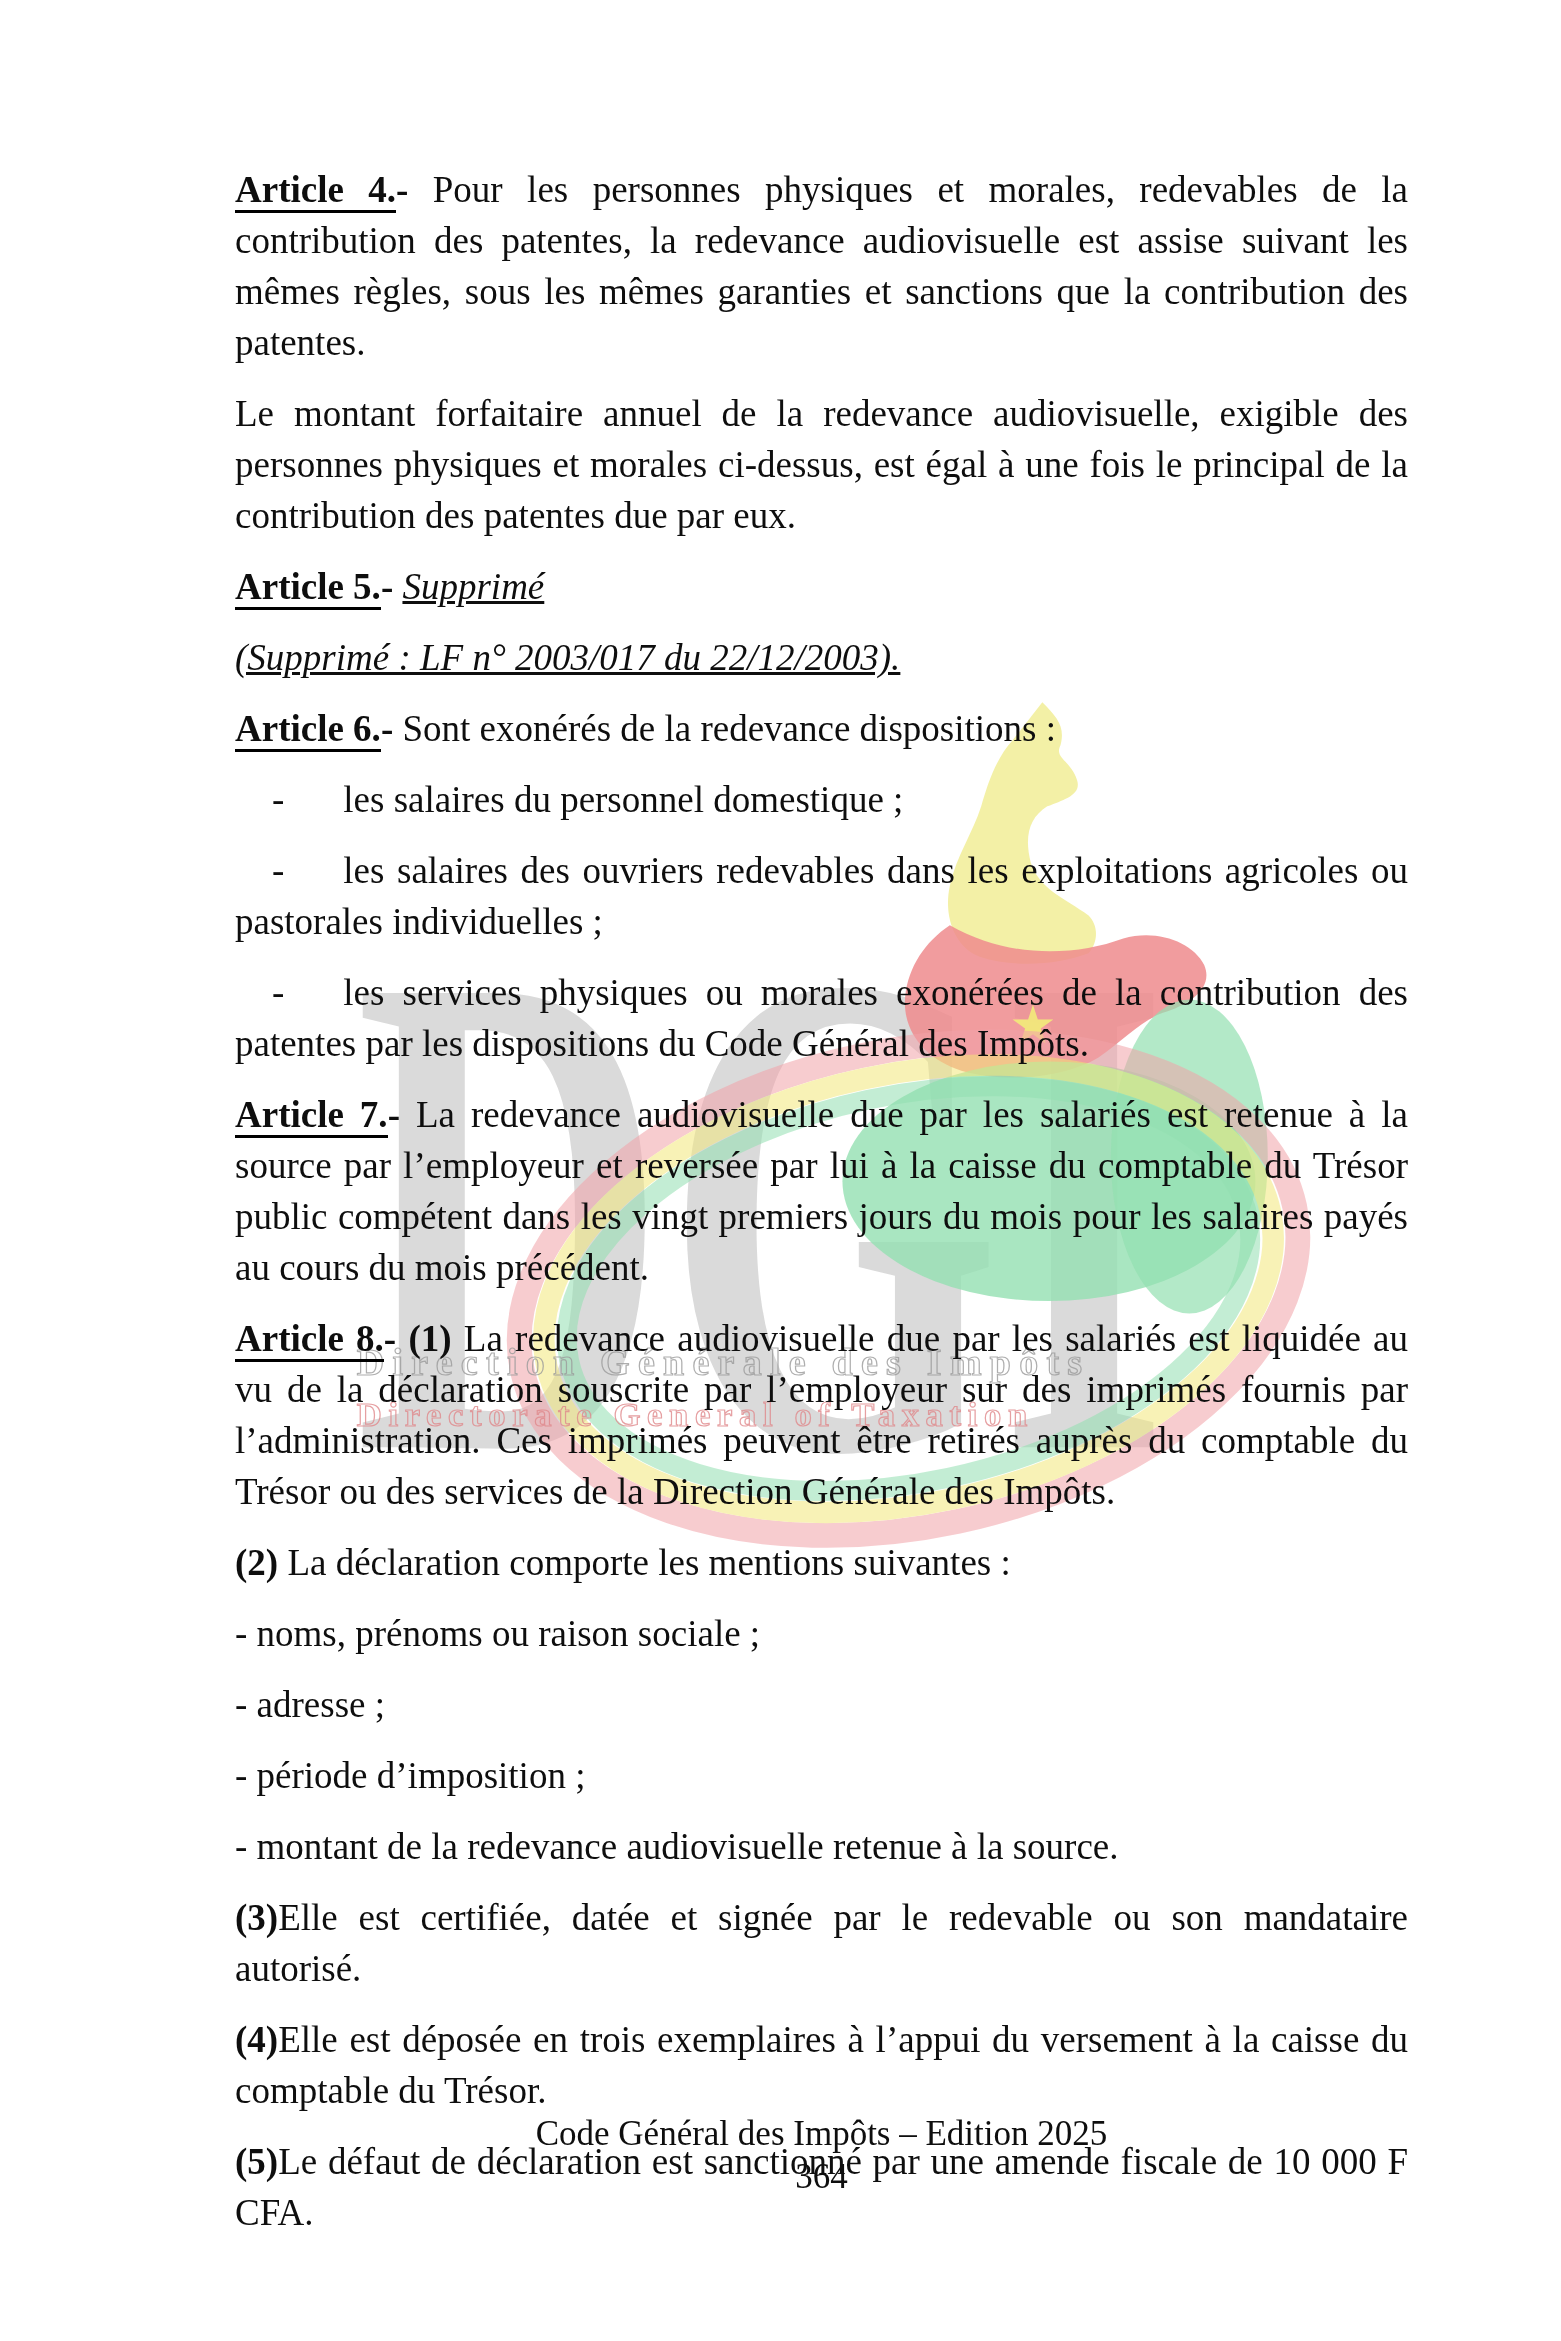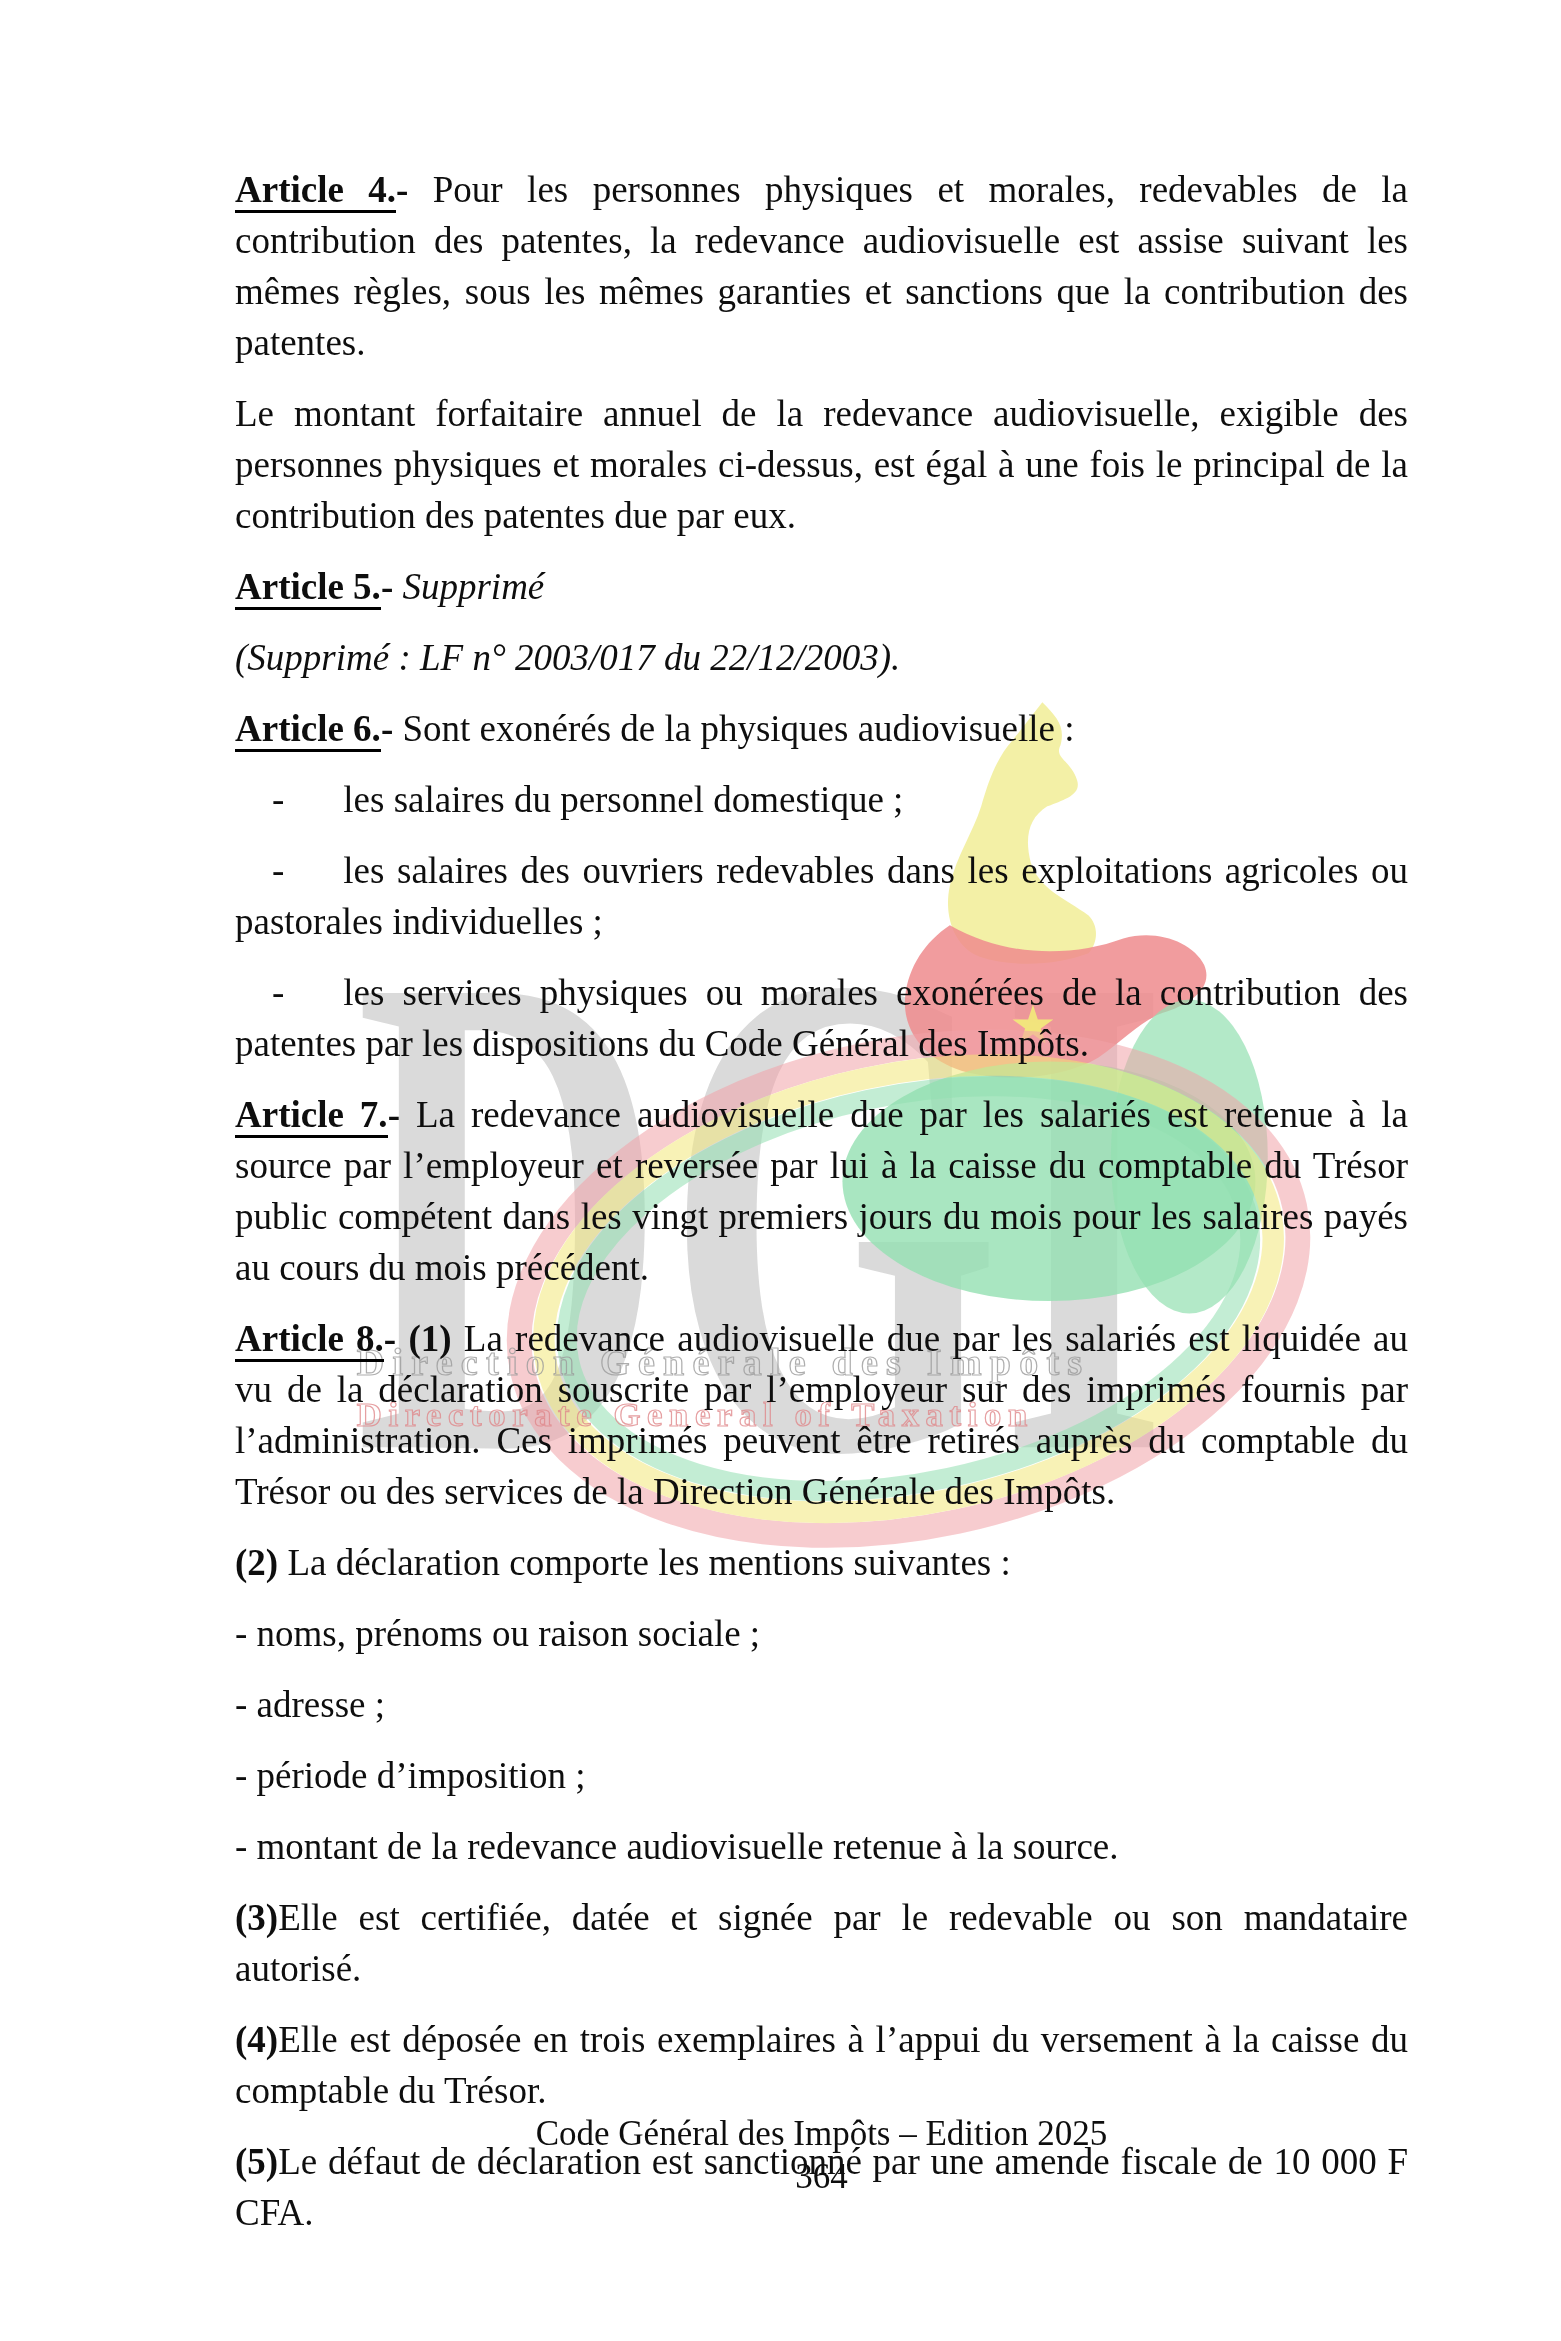--- a/index.html
+++ b/index.html
@@ -4,21 +4,21 @@
 <style>
   html,body{margin:0;padding:0;background:#ffffff;}
   .page{position:relative;width:1561px;height:2342px;background:#ffffff;overflow:hidden;
         font-family:"Liberation Serif",serif;color:#0e0e0e;}
   .wm{position:absolute;left:0;top:0;z-index:0;}
   .content{position:absolute;left:235px;top:164px;width:1173px;z-index:1;}
   .content p{margin:0 0 20px 0;font-size:37px;line-height:51px;}
   .justify{text-align:justify;text-justify:inter-word;}
   .art{font-weight:bold;}
   .u{border-bottom:3.3px solid #000;}
-  .it{font-style:italic;}
+  .it{font-style:italic;text-decoration:underline;}
   b.num{font-weight:bold;}
   .b6{text-indent:37px;}
   .bgap{display:inline-block;width:59px;}
   .ml{padding-left:30px;text-indent:-30px;}
   .footer{position:absolute;left:235px;top:2112px;width:1173px;z-index:1;
           text-align:center;font-size:35px;line-height:43px;}
   .footer div{margin:0;}
 </style>
 </head>
 <body>
@@ -60,21 +60,21 @@
       <span>Pour les personnes physiques et morales, redevables de la contribution des patentes, la redevance audiovisuelle est assise suivant les mêmes règles, sous les mêmes garanties et sanctions que la contribution des patentes.</span></p>
 
     <p class="justify"><span>Le montant forfaitaire annuel de la redevance audiovisuelle, exigible des personnes physiques et morales ci-dessus, est égal à une fois le principal de la contribution des patentes due par eux.</span></p>
 
     <p><span class="art"><span class="u">Article 5.</span><span>-</span></span>
       <span class="it">Supprimé</span></p>
 
     <p class="it"><span>(Supprimé : LF n° 2003/017 du 22/12/2003).</span></p>
 
     <p><span class="art"><span class="u">Article 6.</span><span>-</span></span>
-      <span>Sont exonérés de la physiques audiovisuelle :</span></p>
+      <span>Sont exonérés de la redevance dispositions :</span></p>
 
 
     <p class="b6 justify"><span>-</span><span class="bgap"></span><span>les salaires du personnel domestique ;</span></p>
 
     <p class="b6 justify"><span>-</span><span class="bgap"></span><span>les salaires des ouvriers redevables dans les exploitations agricoles ou pastorales individuelles ;</span></p>
 
     <p class="b6 justify"><span>-</span><span class="bgap"></span><span>les services physiques ou morales exonérées de la contribution des patentes par les dispositions du Code Général des Impôts.</span></p>
 
     <p class="justify"><span class="art"><span class="u">Article 7.</span><span>-</span></span>
       <span>La redevance audiovisuelle due par les salariés est retenue à la source par l’employeur et reversée par lui à la caisse du comptable du Trésor public compétent dans les vingt premiers jours du mois pour les salaires payés au cours du mois précédent.</span></p>

